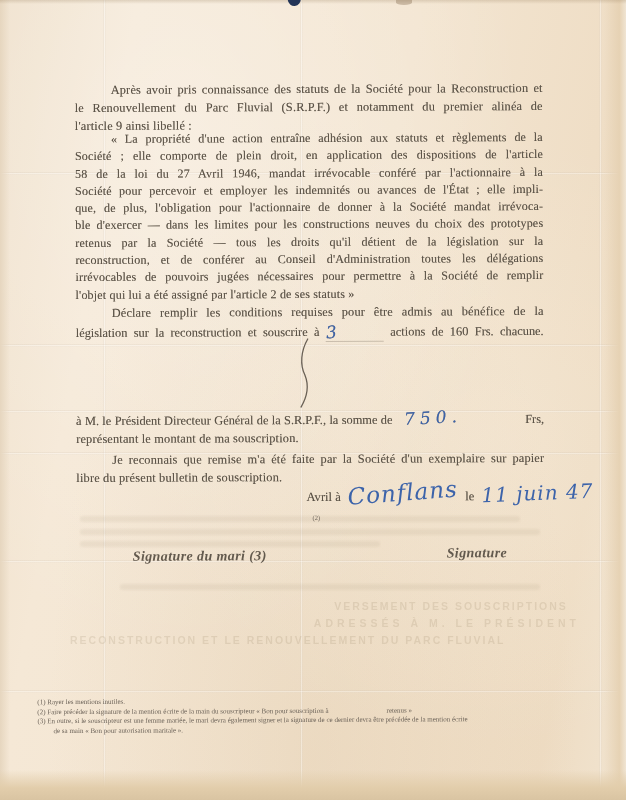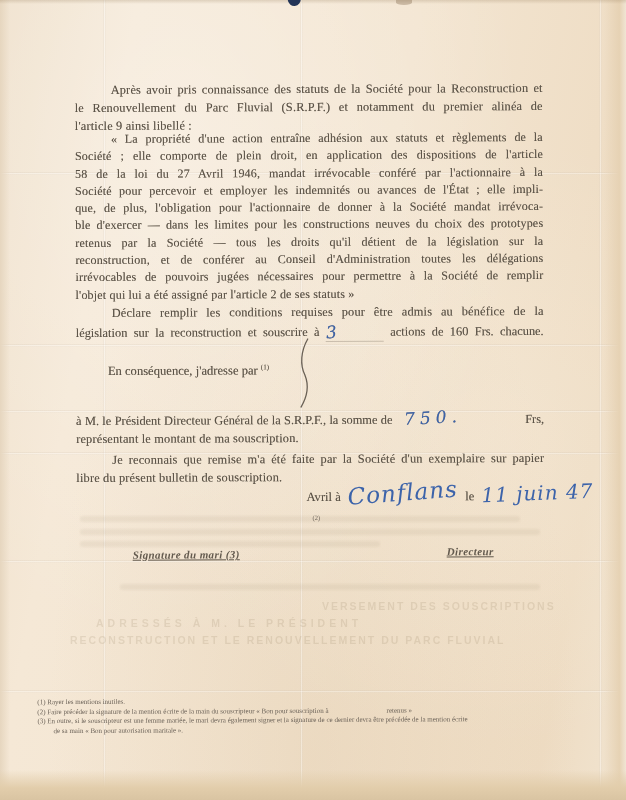--- a/index.html
+++ b/index.html
@@ -45,31 +45,31 @@
   #brace{position:absolute;left:297px;top:337px;}
   #options{position:absolute;left:317px;top:337px;width:250px;font-style:italic;font-size:12.3px;line-height:18.2px;}
   #options .opt2{padding-left:26px;}
   
   #fait-row{position:absolute;left:306px;top:480px;display:flex;align-items:baseline;gap:7px;}
   #fait-row .typedlbl{font-size:12.6px;}
   #place-hand{font-size:23px;transform:rotate(-4deg);letter-spacing:1px;}
   #date-hand{font-size:20px;transform:rotate(-2deg);letter-spacing:1px;}
   #fait-ref{position:absolute;left:312px;top:514px;font-size:6.5px;color:#6b6258;}
   
-  .siglabel{position:absolute;font-style:italic;font-weight:600;font-size:11px;letter-spacing:0.4px;color:#635a4e;text-decoration:underline;}
+  .siglabel{position:absolute;font-style:italic;font-weight:600;font-size:14px;letter-spacing:0.4px;color:#635a4e;}
   
   #footnotes{position:absolute;left:36px;top:697px;width:566px;font-size:7px;line-height:9.7px;color:#6b6258;}
   .fline{white-space:nowrap;}
   .fgap{display:inline-block;width:58px;}
   .f3b{margin-left:16px;}
   
   #ghost{position:absolute;left:70px;top:598px;width:510px;opacity:0.14;color:#7d6845;font-weight:bold;font-size:10.5px;line-height:17px;letter-spacing:2px;filter:blur(0.6px);font-family:"Liberation Sans",sans-serif;}
   #ghost .gline{white-space:nowrap;overflow:hidden;}
-  #ghost .gline:nth-child(1){margin-left:252px;}
-  #ghost .gline:nth-child(2){margin-left:26px;letter-spacing:4px;}
+  #ghost .gline:nth-child(1){margin-left:252px;text-align:center;}
+  #ghost .gline:nth-child(2){margin-left:26px;letter-spacing:4px;text-align:right;}
   #ghost .gline:nth-child(3){}
   #ghost .gline:nth-child(4){margin-left:14px;}
 </style>
 </head>
 <body>
 
 <div id="paper">
 
   <div class="crease v" style="left:103px"></div>
   <div class="crease v" style="left:300px"></div>
@@ -116,21 +116,20 @@
         <div class="tline">reconstruction, et de conférer au Conseil d'Administration toutes les délégations</div>
         <div class="tline">irrévocables de pouvoirs jugées nécessaires pour permettre à la Société de remplir</div>
         <div class="tline last">l'objet qui lui a été assigné par l'article 2 de ses statuts »</div>
       </div>
 
     <div class="block typed" style="top:303px">
       <div class="tline ind">Déclare remplir les conditions requises pour être admis au bénéfice de la</div>
       <div class="compline"><span>législation sur la reconstruction et souscrire à</span> <span id="shares-gap"><span class="hand">3</span></span> <span>actions de 160 Frs. chacune.</span></div>
     </div>
 
-    <div id="consequence" class="typed"><span>En conséquence, j'adresse par</span> <sup class="ref">(1)</sup></div>
     <svg id="brace" width="16" height="72" viewBox="0 0 16 72">
       <path d="M11,2 C4,14 3,28 8,38 C12,48 10,60 4,70" fill="none" stroke="#6a6156" stroke-width="1.3" stroke-linecap="round"></path>
     </svg>
 
     <div class="block typed" style="top:409px">
       <div class="compline"><span>à M. le Président Directeur Général de la S.R.P.F., la somme de</span> <span id="amount-gap"><span class="hand">750.</span></span> <span>Frs,</span></div>
       <div class="tline last">représentant le montant de ma souscription.</div>
     </div>
 
     <div class="block typed" style="top:450px">
@@ -140,21 +139,21 @@
 
     <div id="fait-row">
       <span class="typedlbl typed">Avril à</span>
       <span class="hand" id="place-hand">Conflans</span>
       <span class="typedlbl typed">le</span>
       <span class="hand" id="date-hand">11 juin 47</span>
     </div>
     <div id="fait-ref">(2)</div>
 
     <div class="siglabel" style="left:132px;top:548px">Signature du mari (3)</div>
-    <div class="siglabel" style="left:446px;top:546px">Directeur</div>
+    <div class="siglabel" style="left:446px;top:546px">Signature</div>
 
     <div id="footnotes">
       <div class="fline">(1) Rayer les mentions inutiles.</div>
       <div class="fline"><span>(2) Faire précéder la signature de la mention écrite de la main du souscripteur « Bon pour souscription à</span><span class="fgap"></span><span>retenus »</span></div>
       <div class="fline">(3) En outre, si le souscripteur est une femme mariée, le mari devra également signer et la signature de ce dernier devra être précédée de la mention écrite</div>
       <div class="fline f3b">de sa main « Bon pour autorisation maritale ».</div>
     </div>
 
   </div>
 </div>

